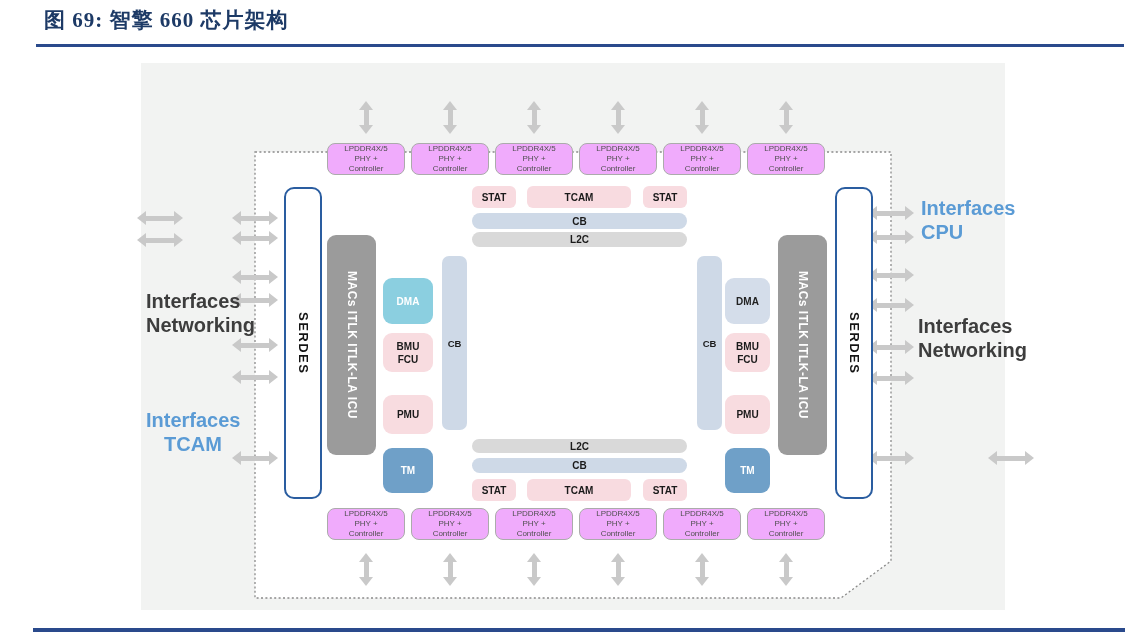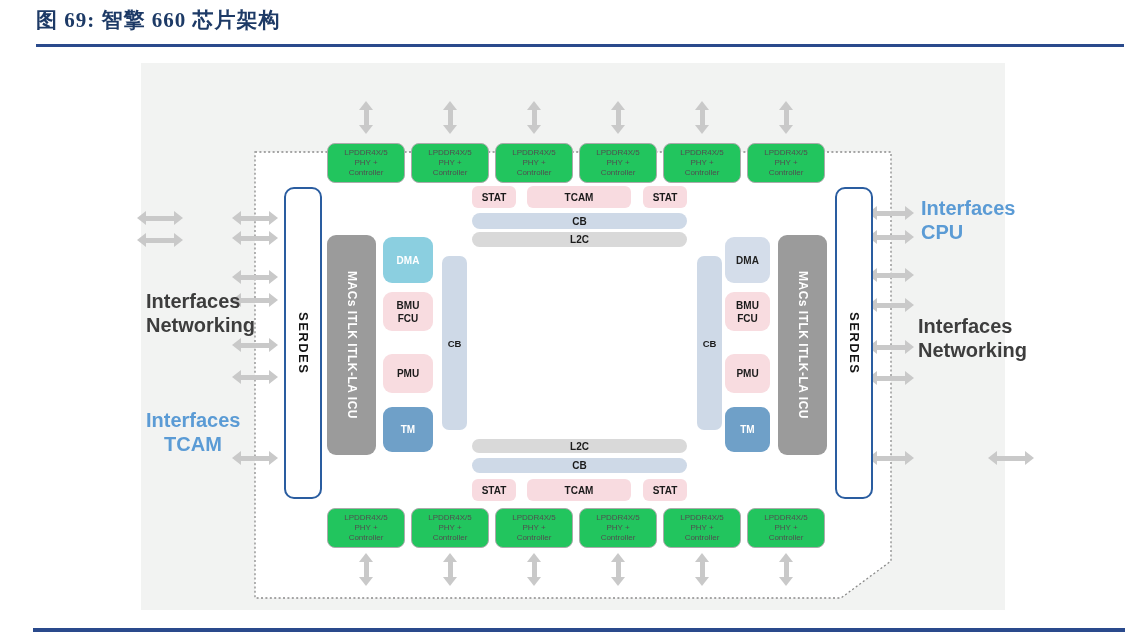--- a/index.html
+++ b/index.html
@@ -1,29 +1,29 @@
 <!DOCTYPE html>
 <html><head>
 <meta charset="utf-8">
 <style>
   :root { --arrow:#c9c9c9; --navy:#2a4a8c; --pink:#f8dce0; --cbbar:#ced9e7; --l2c:#d9d9d9; }
   * { box-sizing:border-box; }
   body { margin:0; font-family:"Liberation Sans", sans-serif; background:#fff; }
   .page { position:relative; width:1129px; height:635px; background:#ffffff; overflow:hidden; }
 
-  .fig-title { position:absolute; left:36px; top:6px; font-family:"Liberation Serif", serif;
+  .fig-title { position:absolute; left:44px; top:6px; font-family:"Liberation Serif", serif;
                font-weight:bold; font-size:21px; color:#1d3a66; letter-spacing:1px; }
   .rule { position:absolute; background:var(--navy); }
   .rule.top { left:36px; top:44px; width:1088px; height:3px; }
   .rule.bottom { left:33px; top:628px; width:1092px; height:4px; }
 
   .panel { position:absolute; left:141px; top:63px; width:864px; height:547px; background:#f2f3f2; }
   .chip-outline { position:absolute; left:254px; top:150px; }
 
-  .mem { position:absolute; width:78px; height:40px; background:#22c55e; border:1px solid #ababab;
+  .mem { position:absolute; width:78px; height:32px; background:#f0abfc; border:1px solid #ababab;
          border-radius:8px; display:flex; align-items:center; justify-content:center;
          text-align:center; font-size:8px; line-height:1.25; color:#4f4f4f; white-space:pre-line; }
 
   .varrow { position:absolute; width:14px; height:33px;
             background:linear-gradient(var(--arrow),var(--arrow)) 50% 50%/5px calc(100% - 16px) no-repeat; }
   .varrow::before { content:""; position:absolute; left:0; top:0;
             border-left:7px solid transparent; border-right:7px solid transparent;
             border-bottom:9px solid var(--arrow); }
   .varrow::after { content:""; position:absolute; left:0; bottom:0;
             border-left:7px solid transparent; border-right:7px solid transparent;
@@ -40,21 +40,21 @@
 
   .serdes { position:absolute; top:187px; width:38px; height:312px; background:#fff;
             border:2px solid #2a5da0; border-radius:10px; display:flex; align-items:center; justify-content:center; }
   .serdes span { writing-mode:vertical-rl; font-weight:bold; font-size:13px; color:#141414; letter-spacing:1.5px; }
 
   .macs { position:absolute; top:235px; width:49px; height:220px; background:#9b9b9b; border-radius:9px;
           display:flex; align-items:center; justify-content:center; }
   .macs span { writing-mode:vertical-rl; color:#fff; font-weight:bold; font-size:12px; letter-spacing:0.5px; }
 
   .fnbox { position:absolute; border-radius:9px; display:flex; align-items:center; justify-content:center;
-           text-align:center; font-weight:bold; font-size:10px; white-space:pre-line; line-height:1.3; color:#1a1a1a; }
+           text-align:center; font-weight:bold; font-size:10px; white-space:pre-line; line-height:1.3; color:#1a1a1a;margin-top:41px; }
   .fnbox.cyan { background:#8bcfe0; color:#fff; }
   .fnbox.ltblue { background:#d4ddea; color:#222; }
   .fnbox.pink { background:var(--pink); }
   .fnbox.steel { background:#6fa0c8; color:#fff; }
 
   .vbar { position:absolute; top:256px; width:25px; height:174px; background:var(--cbbar); border-radius:7px;
           display:flex; align-items:center; justify-content:center; font-weight:bold; font-size:9.5px; color:#1a1a1a; }
 
   .hbar { position:absolute; left:472px; width:215px; border-radius:8px; display:flex; align-items:center;
           justify-content:center; font-weight:bold; font-size:10px; color:#1a1a1a; }

